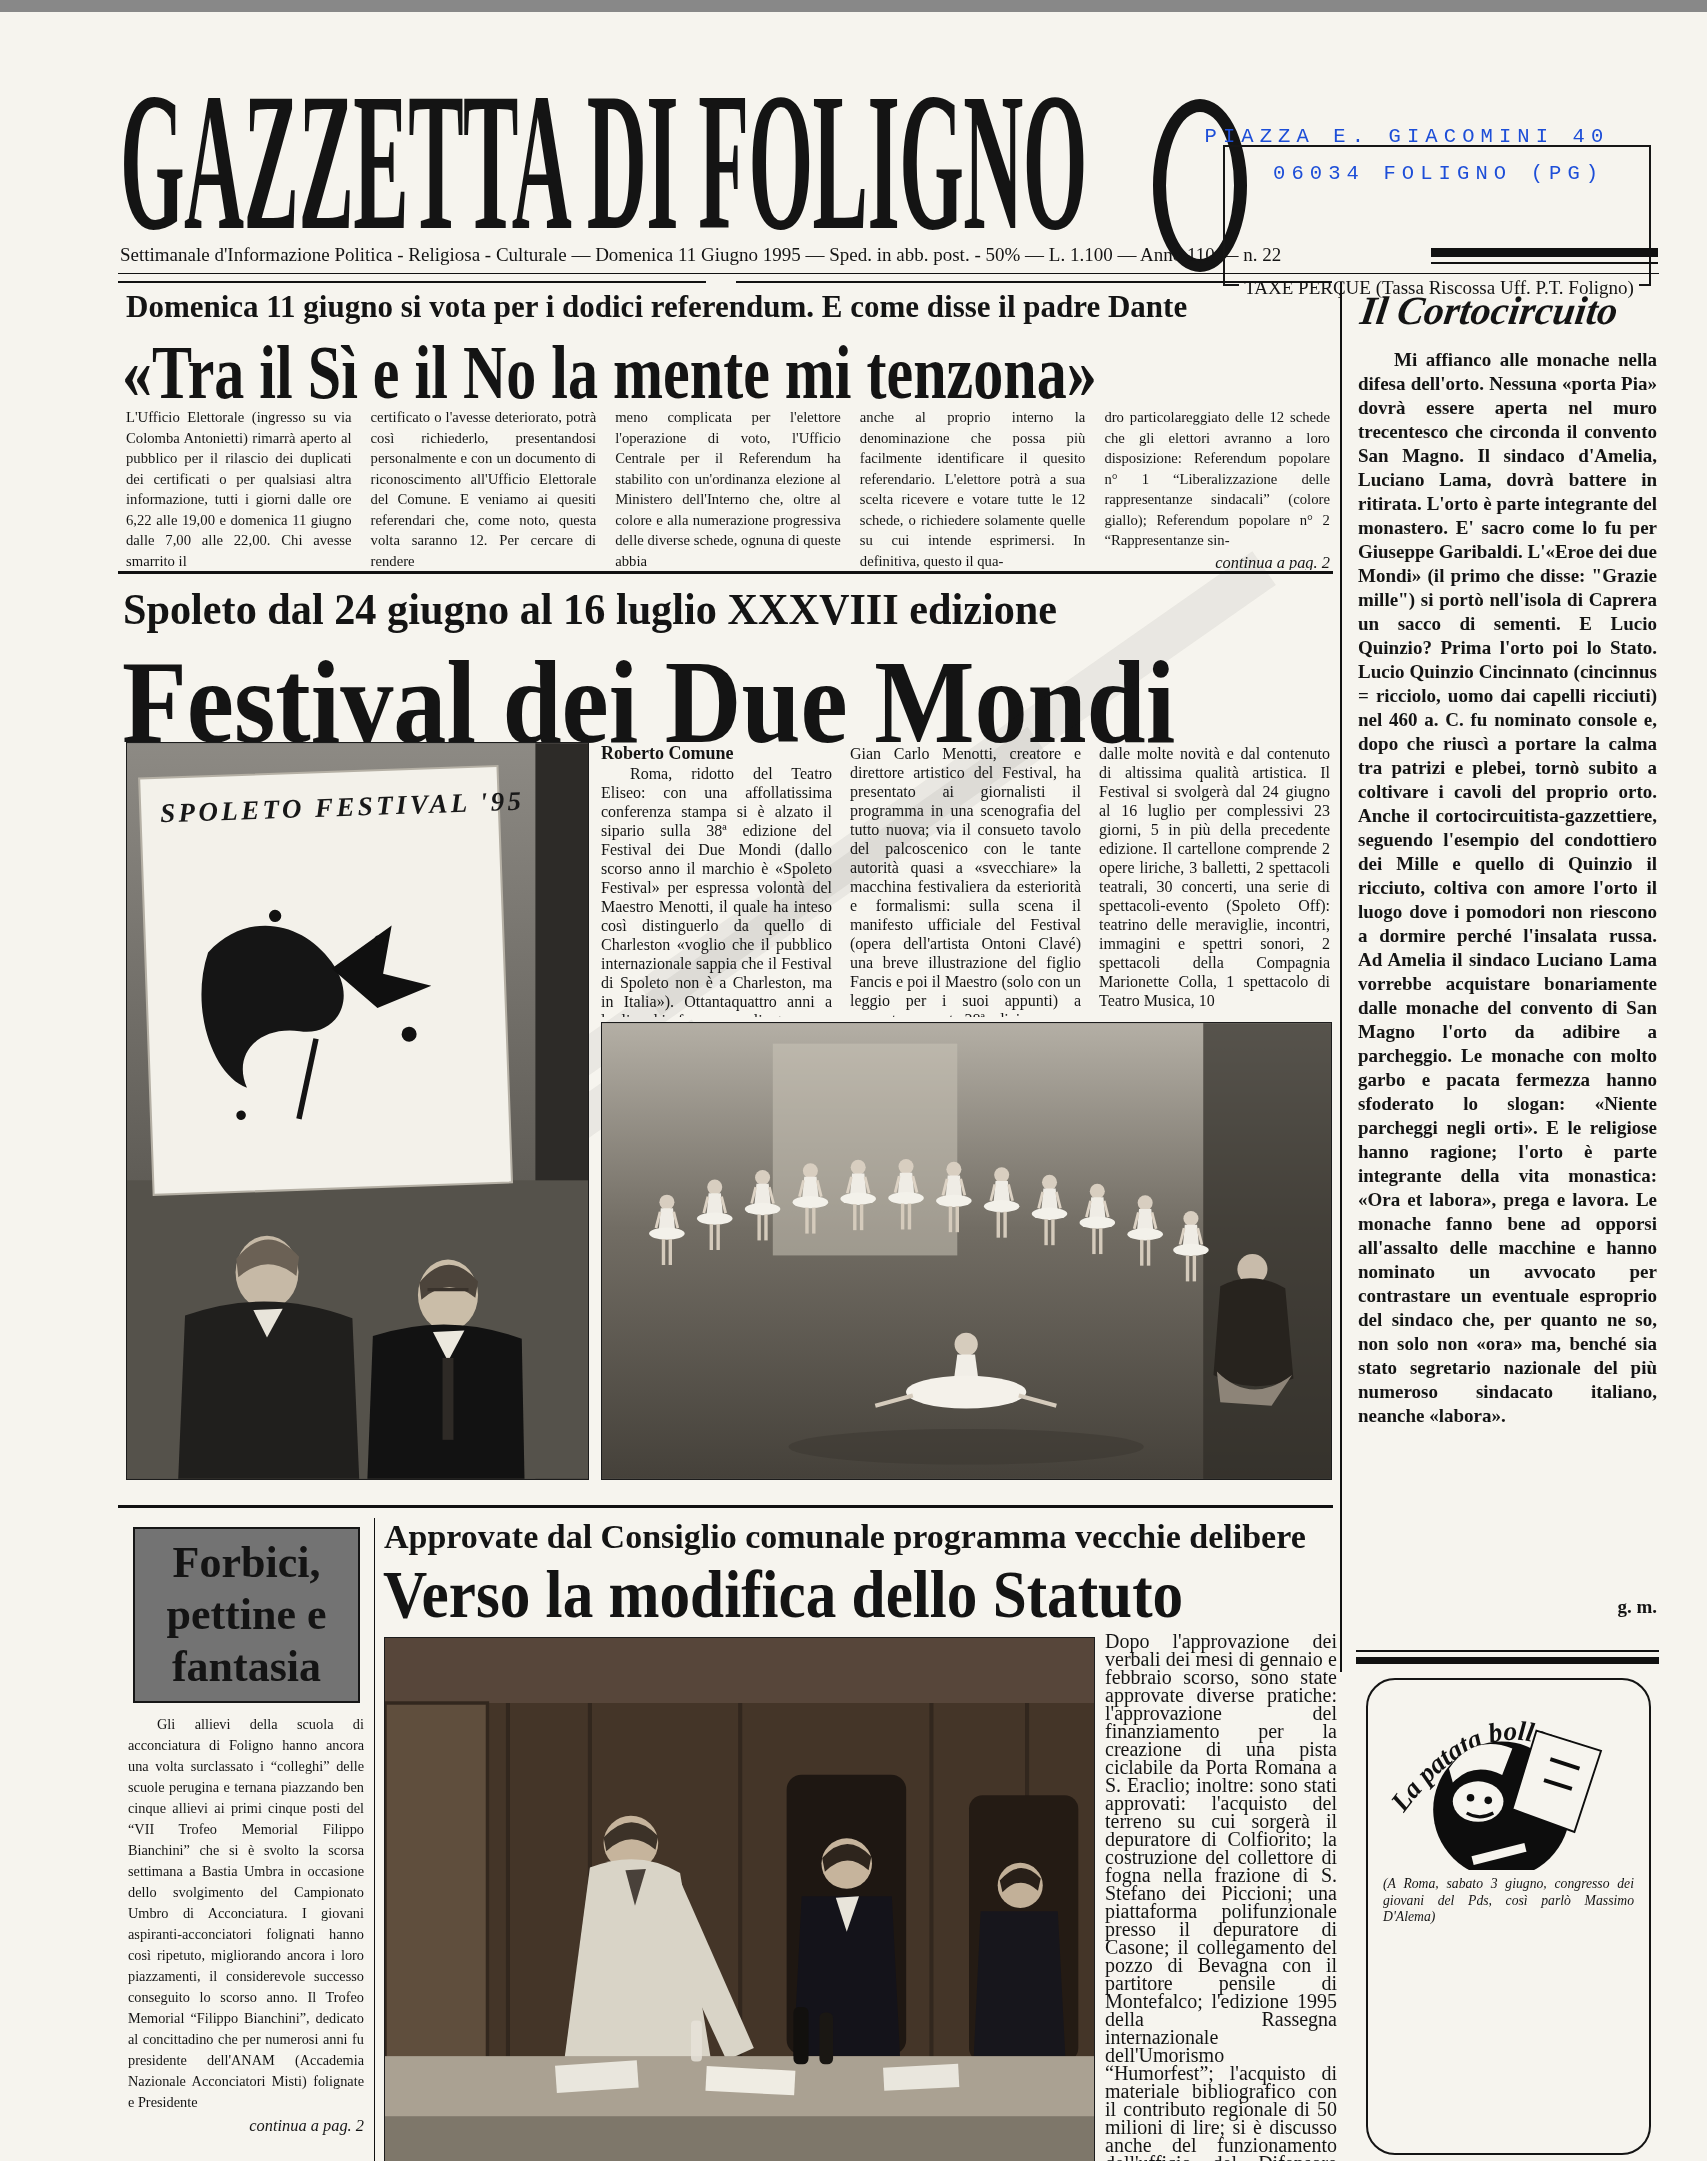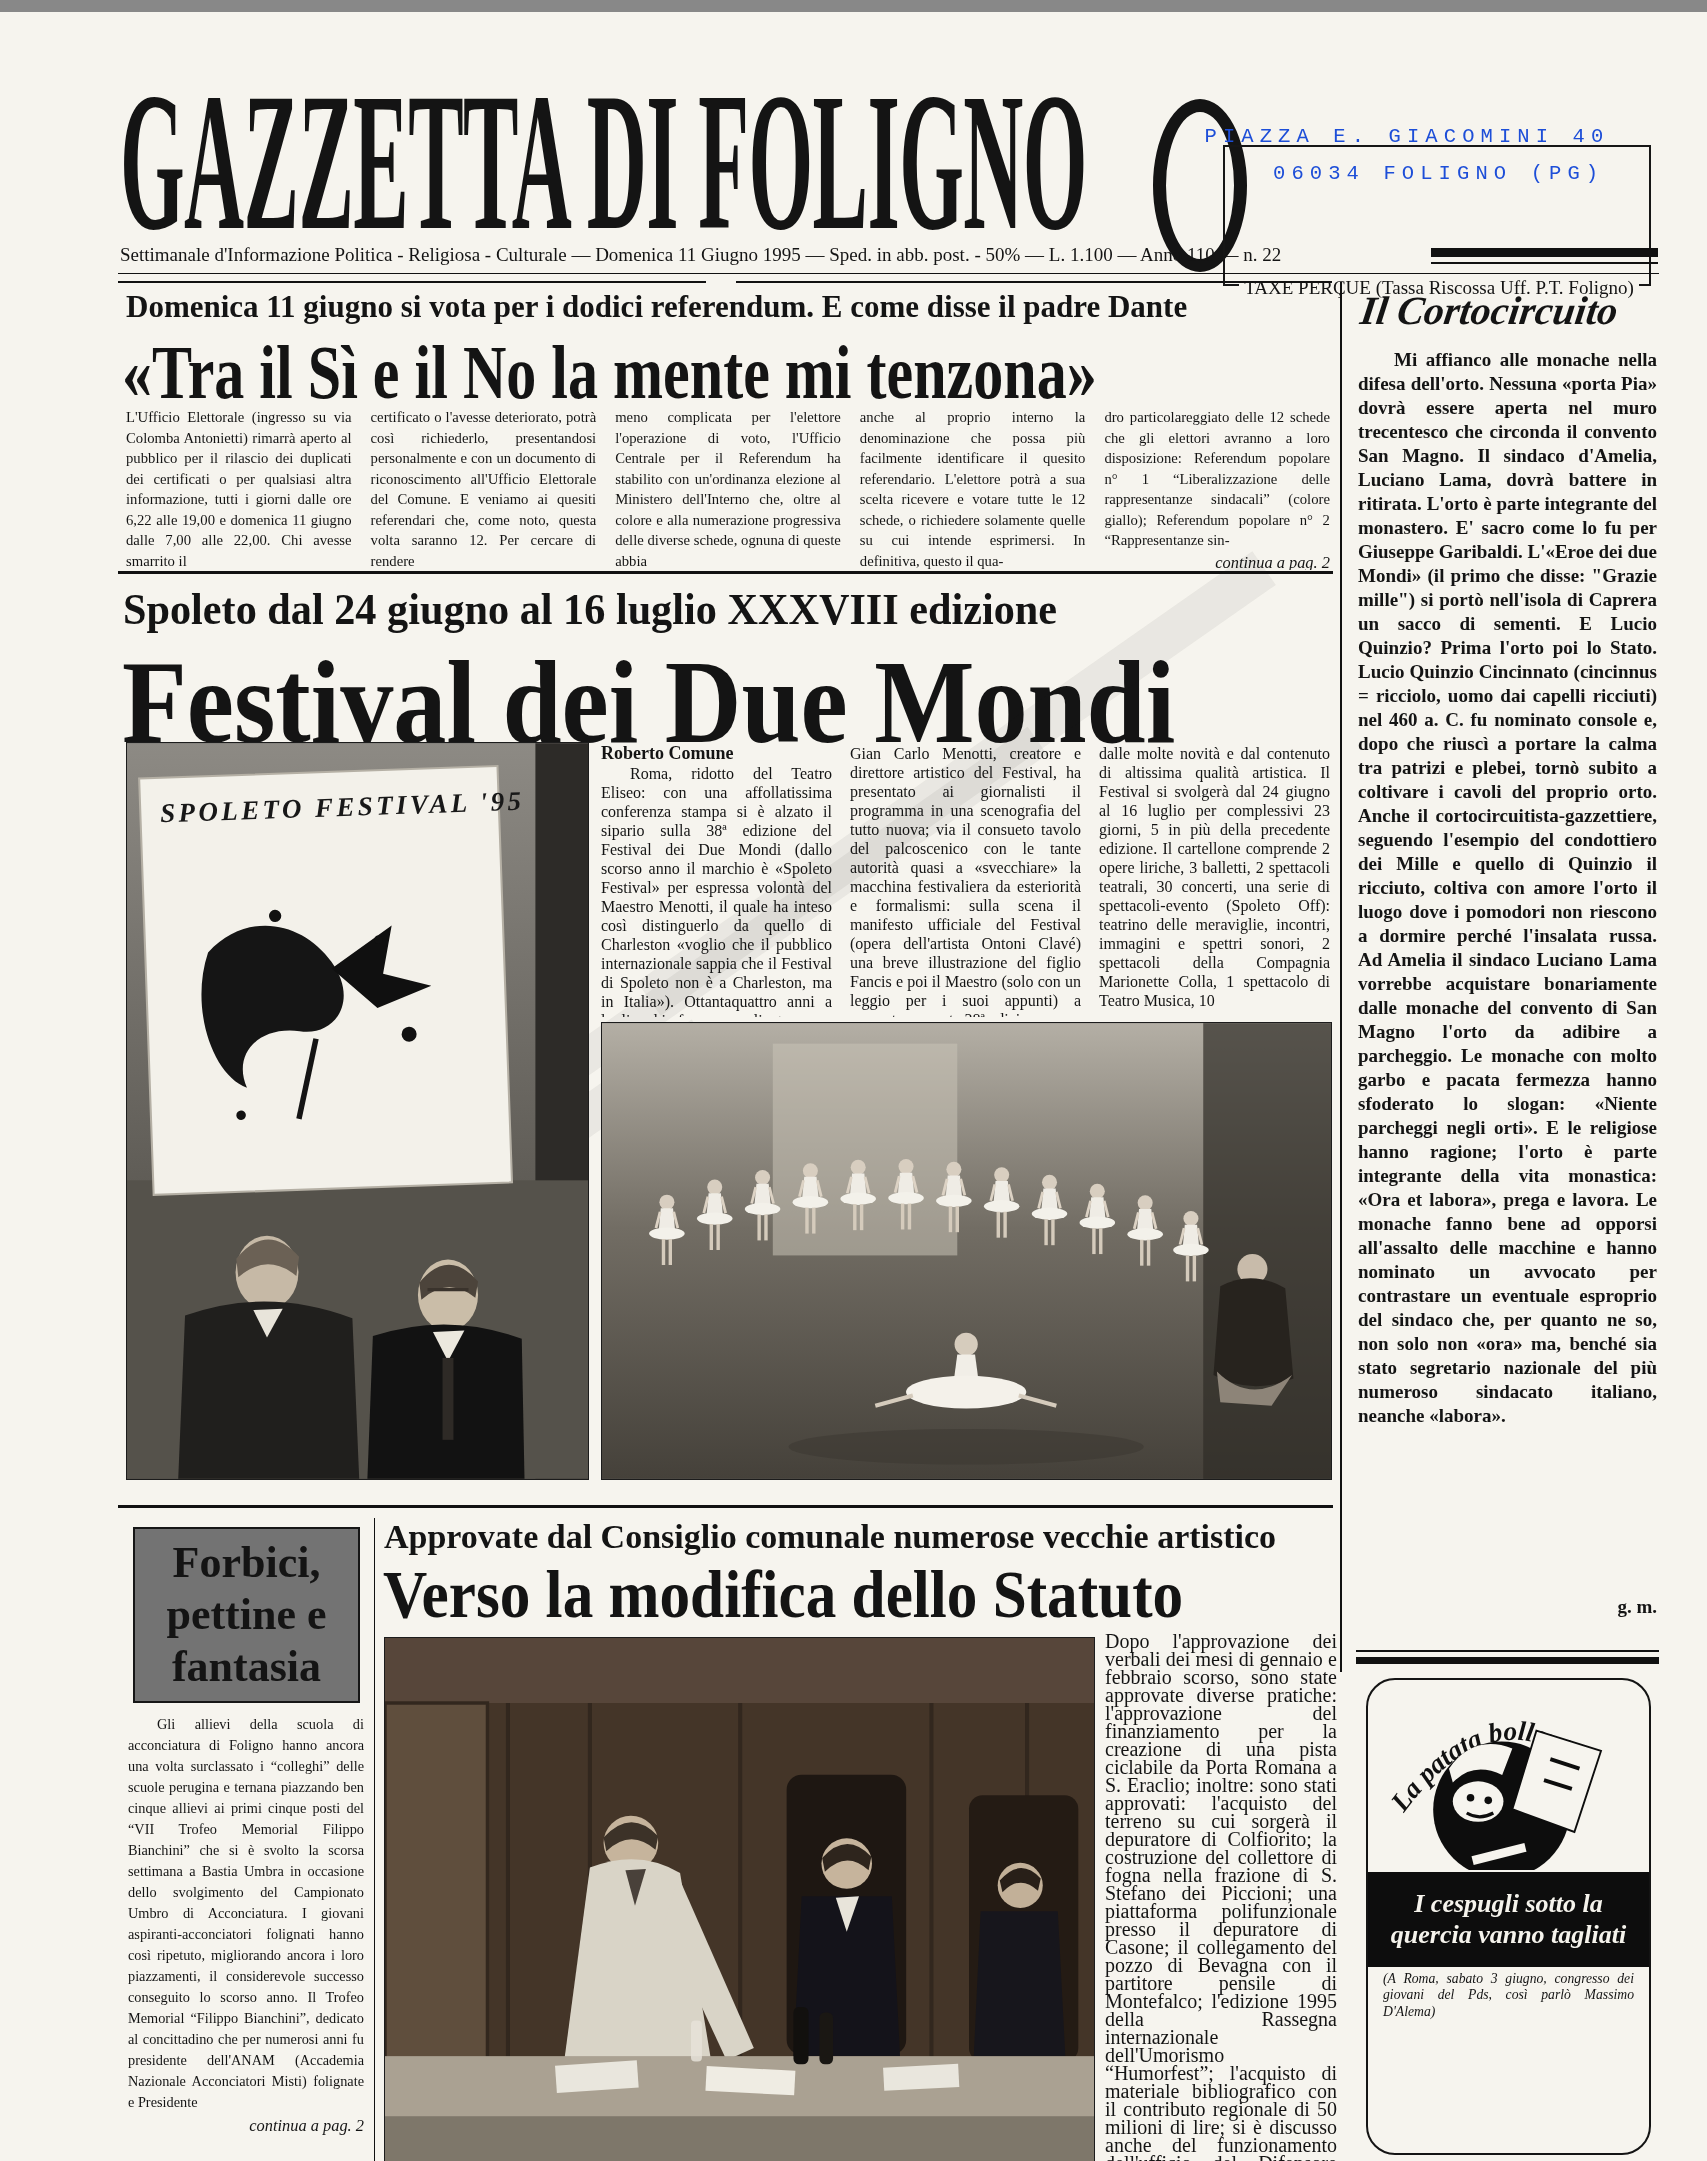--- a/index.html
+++ b/index.html
@@ -185,21 +185,21 @@
   <div class="abs rule" style="left:374px;top:1506px;width:1.4px;height:649px;"></div>
 
   <div class="abs forbicibox" style="left:133px;top:1515px;width:223px;height:172px;">
     <div class="forbicihead" style="width:205px;">Forbici, pettine e fantasia</div>
   </div>
   <div class="abs" style="left:128px;top:1702px;width:236px;height:451px;">
     <div class="smallbody jtext indent" style="max-height:422px;">Gli allievi della scuola di acconciatura di Foligno hanno ancora una volta surclassato i “colleghi” delle scuole perugina e ternana piazzando ben cinque allievi ai primi cinque posti del “VII Trofeo Memorial Filippo Bianchini” che si è svolto la scorsa settimana a Bastia Umbra in occasione dello svolgimento del Campionato Umbro di Acconciatura. I giovani aspiranti-acconciatori folignati hanno così ripetuto, migliorando ancora i loro piazzamenti, il considerevole successo conseguito lo scorso anno. Il Trofeo Memorial “Filippo Bianchini”, dedicato al concittadino che per numerosi anni fu presidente dell'ANAM (Accademia Nazionale Acconciatori Misti) folignate e Presidente</div>
     <div class="continua">continua a pag. 2</div>
   </div>
 
-  <div class="abs kicker3" style="left:384px;top:1506px;width:950px;overflow:hidden;">Approvate dal Consiglio comunale numerose vecchie artistico</div>
+  <div class="abs kicker3" style="left:384px;top:1506px;width:950px;overflow:hidden;">Approvate dal Consiglio comunale programma vecchie delibere</div>
   <div class="abs head3" style="left:383px;top:1543px;">Verso la modifica dello Statuto</div>
 
   <div class="abs photo" style="left:384px;top:1625px;width:709px;height:533px;">
     <svg width="709" height="533" viewBox="0 0 1038 780">
       <rect width="1038" height="780" fill="#443528"></rect>
       <rect x="0" y="0" width="1038" height="95" fill="#57463a"></rect>
       <g stroke="#32271e" stroke-width="6">
         <line x1="180" y1="95" x2="180" y2="620"></line>
           <line x1="300" y1="95" x2="300" y2="620"></line>
         <line x1="520" y1="95" x2="520" y2="620"></line>
@@ -252,18 +252,17 @@
       <path d="M250,80 L352,112 L310,240 L212,204 Z" fill="#f6f4ee" stroke="#0d0d0d" stroke-width="3"></path>
       <line x1="272" y1="125" x2="318" y2="140" stroke="#0d0d0d" stroke-width="6"></line>
       <line x1="262" y1="158" x2="306" y2="172" stroke="#0d0d0d" stroke-width="6"></line>
       <path d="M112,140 Q150,85 212,108 L196,150 Q150,128 118,162 Z" fill="#f6f4ee"></path>
       <ellipse cx="158" cy="192" rx="40" ry="32" fill="#f6f4ee"></ellipse>
       <circle cx="146" cy="186" r="6" fill="#0d0d0d"></circle>
         <circle cx="174" cy="190" r="6" fill="#0d0d0d"></circle>
       <path d="M140,210 Q160,222 182,210" stroke="#0d0d0d" stroke-width="5" fill="none"></path>
       <rect x="148" y="268" width="86" height="14" fill="#f6f4ee" transform="rotate(-14 190 275)"></rect>
     </svg>
-    <div class="band" style="height:81px;">I cespugli sotto la quercia vanno tagliati</div>
     <div class="capt" style="padding:4.1px 15px 8.2px 15px;">(A Roma, sabato 3 giugno, congresso dei giovani del Pds, così parlò Massimo D'Alema)</div>
   </div>
 
 </div>
 
 
 </body></html>

